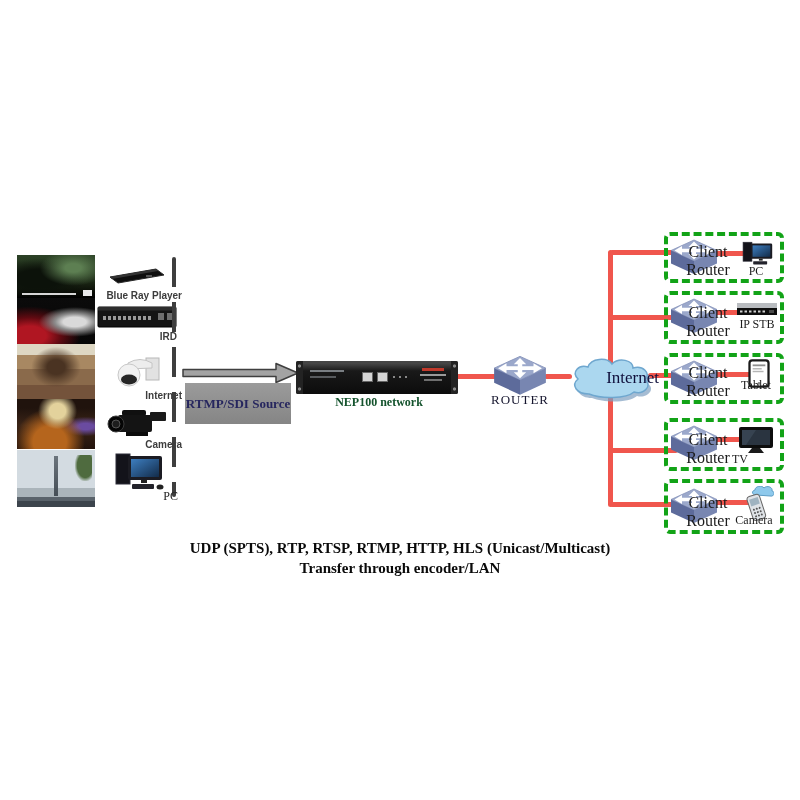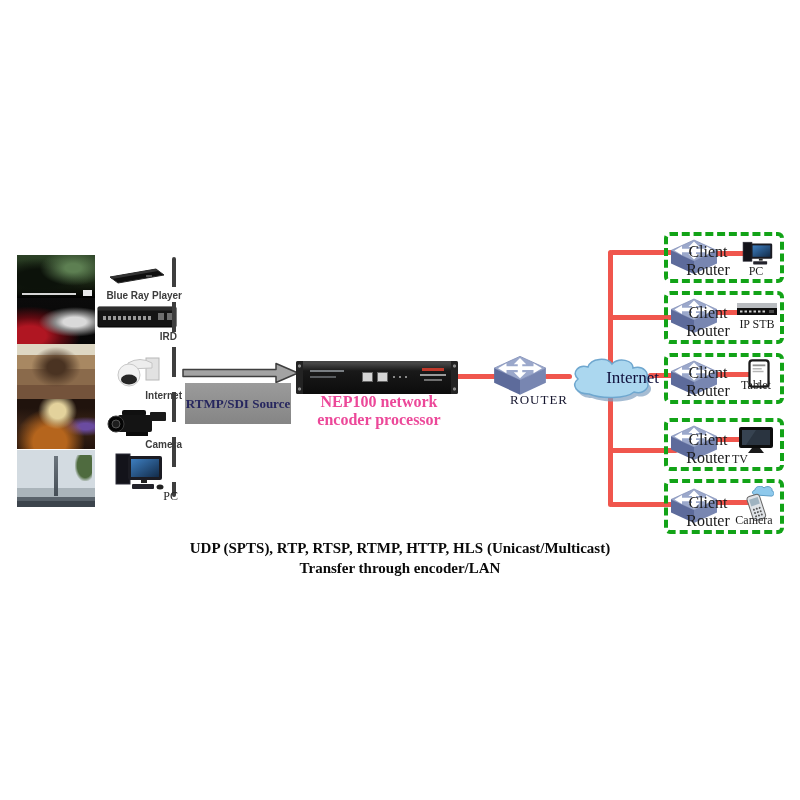--- a/index.html
+++ b/index.html
@@ -57,23 +57,23 @@
   .enc .ports{position:absolute;left:66px;top:11px;display:flex;gap:4px;}
   .enc .ports i{display:block;width:9px;height:8px;background:#d5d5d5;border:1px solid #666;}
   .enc .leds{position:absolute;left:96px;top:14px;width:16px;height:6px;
        background:radial-gradient(circle at 2px 2px,#888 1px,rgba(0,0,0,0) 1.5px),
                   radial-gradient(circle at 8px 2px,#888 1px,rgba(0,0,0,0) 1.5px),
                   radial-gradient(circle at 14px 2px,#888 1px,rgba(0,0,0,0) 1.5px);}
   .enc .logo1{position:absolute;right:14px;top:7px;width:22px;height:3px;background:#c0392b;}
   .enc .logo2{position:absolute;right:12px;top:13px;width:26px;height:2px;background:#9a9a9a;}
   .enc .logo3{position:absolute;right:16px;top:18px;width:18px;height:2px;background:#6f6f6f;}
   .enc-label{position:absolute;left:283px;top:393px;width:192px;text-align:center;
-       font-weight:bold;font-size:16px;line-height:18px;color:#ec4899;}
-  
-  .router-label{position:absolute;left:499px;top:392px;width:80px;text-align:center;
+       font-weight:bold;font-size:12px;line-height:18px;color:#14532d;}
+  
+  .router-label{position:absolute;left:480px;top:392px;width:80px;text-align:center;
        font-size:13px;letter-spacing:1px;color:#15152e;}
   .cloud-wrap{position:absolute;left:564px;top:351px;width:95px;height:54px;z-index:2;}
   .cloud-text{position:absolute;left:564px;top:368px;width:95px;text-align:right;
        font-size:17px;font-weight:400;color:#10103c;z-index:3;}
   
   .cbox{position:absolute;left:664px;width:112px;border:4px dashed #12a317;border-radius:6px;z-index:2;background:transparent;}
   .cbox .sw{position:absolute;left:2px;top:3px;width:48px;height:36px;z-index:3;}
   .cbox .cl-label{position:absolute;left:0;bottom:0;width:80px;text-align:center;
        font-size:16px;color:#1c1c1c;z-index:3;}
   .cbox .inline-red{position:absolute;background:#f0564d;height:5px;border-radius:2.5px;left:46px;width:46px;top:15px;z-index:2;}
@@ -171,21 +171,20 @@
       <i></i>
       <i></i>
     </div>
   <div class="leds"></div>
   <div class="logo1"></div>
   <div class="logo2"></div>
   <div class="logo3"></div>
 </div>
 <div class="enc-label">
   <div>NEP100 network</div>
-  <div>encoder processor</div>
 </div>
 
 <div class="rl h" style="left:456px;top:374px;width:42px"></div>
 <div class="rl h" style="left:544px;top:374px;width:28px"></div>
 <div class="rl h" style="left:648px;top:373px;width:32px"></div>
 <div class="rl v" style="left:608px;top:250px;height:257px"></div>
 <div class="rl h" style="left:610px;top:250px;width:68px"></div>
 <div class="rl h" style="left:610px;top:315px;width:68px"></div>
 <div class="rl h" style="left:610px;top:448px;width:68px"></div>
 <div class="rl h" style="left:610px;top:502px;width:68px"></div>

